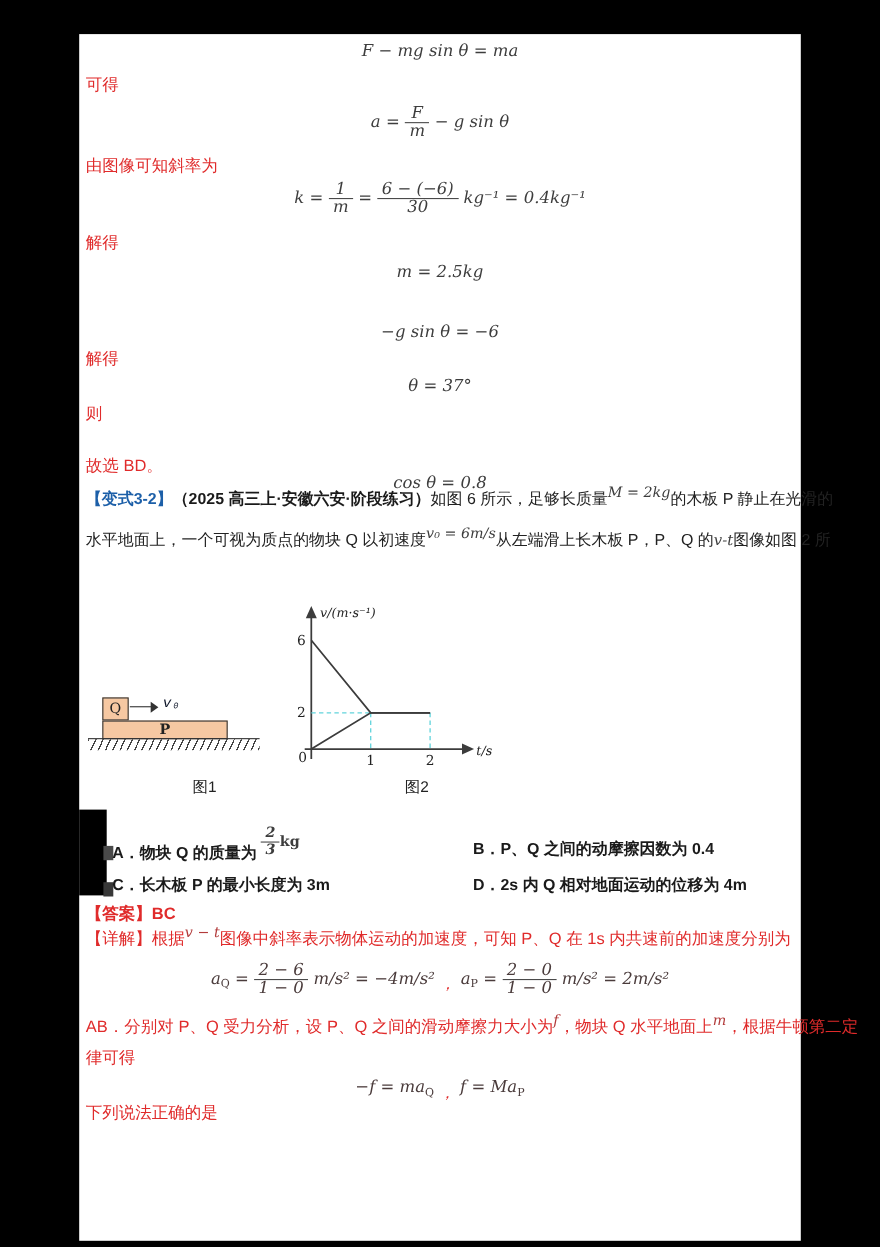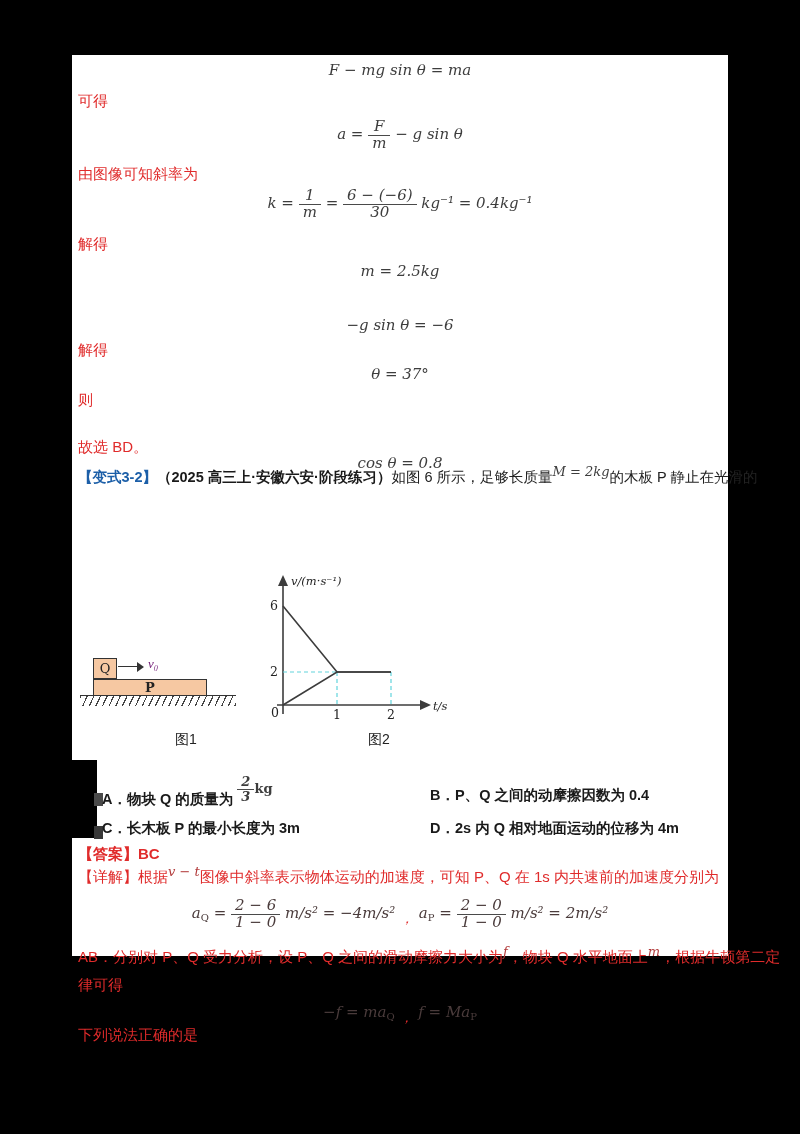--- a/index.html
+++ b/index.html
@@ -1,18 +1,18 @@
 <!DOCTYPE html>
 <html><head>
 <meta charset="utf-8">
 <style>
   html,body{margin:0;padding:0;}
   .canvas{position:relative;width:800px;height:1134px;background:#000;overflow:hidden;
           font-family:"Liberation Sans",sans-serif;}
-  .page{position:absolute;left:72px;top:55px;width:656px;height:901px;background:#fff;}
+  .page{position:absolute;left:72px;top:31px;width:656px;height:1097px;background:#fff;}
   .row{position:absolute;left:0;width:100%;white-space:nowrap;}
   .center{text-align:center;}
   .red{color:#e02b2b;}
   .blue{color:#1c5fa8;font-weight:bold;}
   .bold{font-weight:bold;color:#1a1a1a;}
   .cjk-sm{font-size:14.5px;color:#222;}
   .redline{font-size:15px;color:#e02b2b;}
   .math{font-family:"DejaVu Serif",serif;font-style:italic;color:#3d3d3d;font-size:15px;}
   .math-dark{font-family:"DejaVu Serif",serif;font-style:italic;color:#4a3b3b;font-size:15px;}
   .frac{display:inline-block;vertical-align:middle;text-align:center;line-height:1.05;}
@@ -29,22 +29,22 @@
         border:1.4px solid #333;display:flex;align-items:center;justify-content:center;
         font-family:"DejaVu Serif",serif;font-size:13px;color:#222;}
   .pbox{position:absolute;left:21px;top:106px;width:112px;height:15px;background:#f6c8a2;
         border:1.4px solid #333;display:flex;align-items:center;justify-content:center;
         font-family:"DejaVu Serif",serif;font-size:13px;color:#222;font-weight:bold;}
   .ground{position:absolute;left:8px;top:122px;width:156px;height:10px;border-top:1.6px solid #333;
           background:repeating-linear-gradient(115deg,#444 0 1.2px,transparent 1.2px 6px);}
   .arrow-line{position:absolute;left:46px;top:93px;width:20px;height:0;border-top:1.8px solid #333;}
   .arrow-head{position:absolute;left:65px;top:89px;width:0;height:0;
               border-left:7px solid #333;border-top:5px solid transparent;border-bottom:5px solid transparent;}
-  .v0{position:absolute;left:76px;top:83px;font-family:Liberation Serif, serif;font-style:italic;
-      font-size:13px;color:#701a75;}
+  .v0{position:absolute;left:76px;top:83px;font-family:Liberation Mono, monospace;font-style:italic;
+      font-size:13px;color:#0f172a;}
   .figcap{position:absolute;top:158px;font-size:14px;color:#222;margin-left:43px;}
   
   .fig2{position:absolute;left:195px;top:518px;width:195px;height:180px;}
   
   .redact{position:absolute;left:0;top:705px;width:25px;height:78px;background:#000;}
   .sq{position:absolute;width:9px;height:13px;background:#4a4a4a;}
   .opt{font-size:14.5px;font-weight:600;color:#1a1a1a;position:absolute;white-space:nowrap;}
   .comma-low{position:relative;top:5px;font-size:14px;}
 </style>
 </head>
@@ -76,20 +76,23 @@
     <div class="row center math" style="top:207px;">m = 2.5kg</div>
     <div class="row center math" style="top:261px;">−g sin θ = −6</div>
     <div class="row redline" style="top:286px;left:6px;">解得</div>
     <div class="row center math" style="top:310px;">θ = 37°</div>
     <div class="row redline" style="top:336px;left:6px;">则</div>
     <div class="row center math" style="top:358px;margin-top:41px;">cos θ = 0.8</div>
     <div class="row redline" style="top:383px;left:6px;">故选 BD。</div>
 
     <div class="row cjk-sm" style="top:413px;left:6px;">
       <span class="blue">【变式3-2】</span><span class="bold">（2025 高三上·安徽六安·阶段练习）</span><span>如图 6 所示，足够长质量</span><span class="imath">M = 2kg</span><span>的木板 P 静止在光滑的</span>
+    </div>
+    <div class="row cjk-sm" style="top:450px;left:6px;">
+      <span>水平地面上，一个可视为质点的物块 Q 以初速度</span><span class="imath">v₀ = 6m/s</span><span>从左端滑上长木板 P，P、Q 的</span><span class="imath-flat">v-t</span><span>图像如图 2 所</span>
     </div>
 
     <div class="fig1">
       <div class="qbox">Q</div>
       <div class="pbox">P</div>
       <div class="ground"></div>
       <div class="arrow-line"></div>
       <div class="arrow-head"></div>
       <div class="v0">v₀</div>
       <div class="figcap" style="left:60px;">图1</div>

